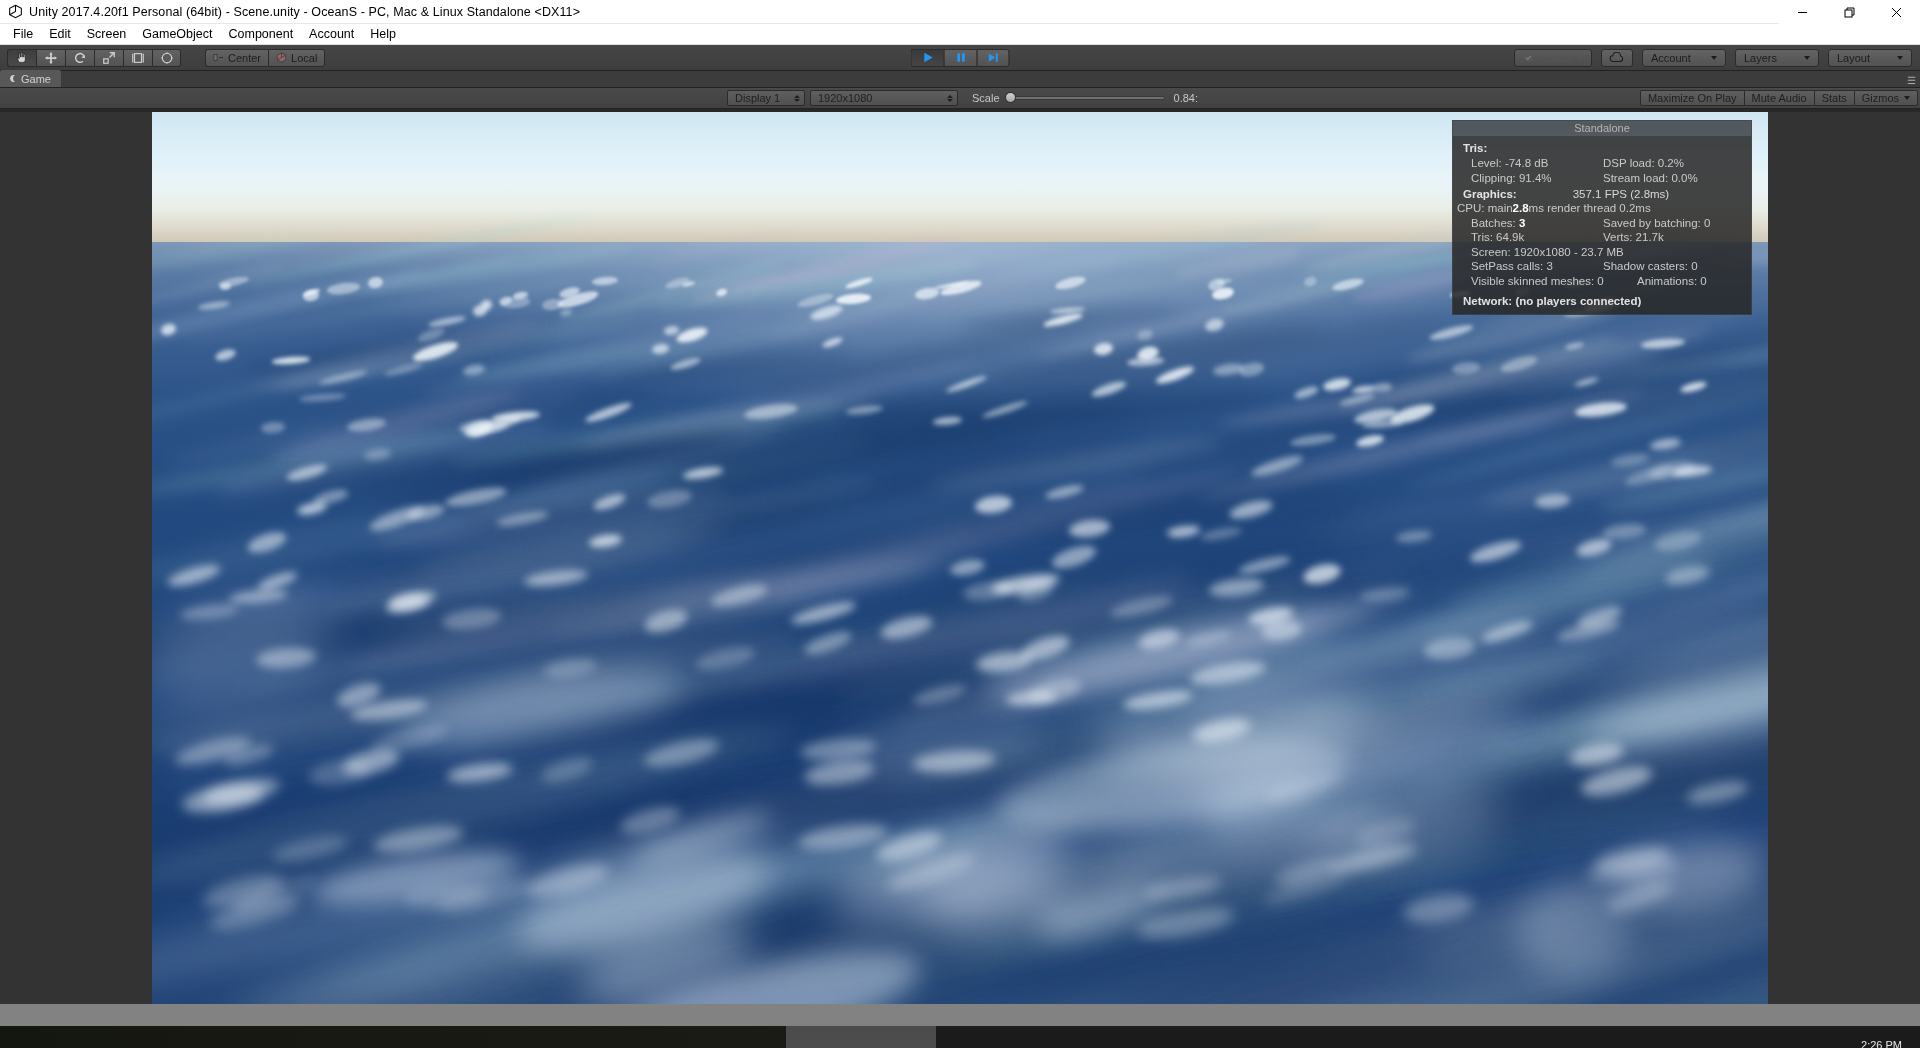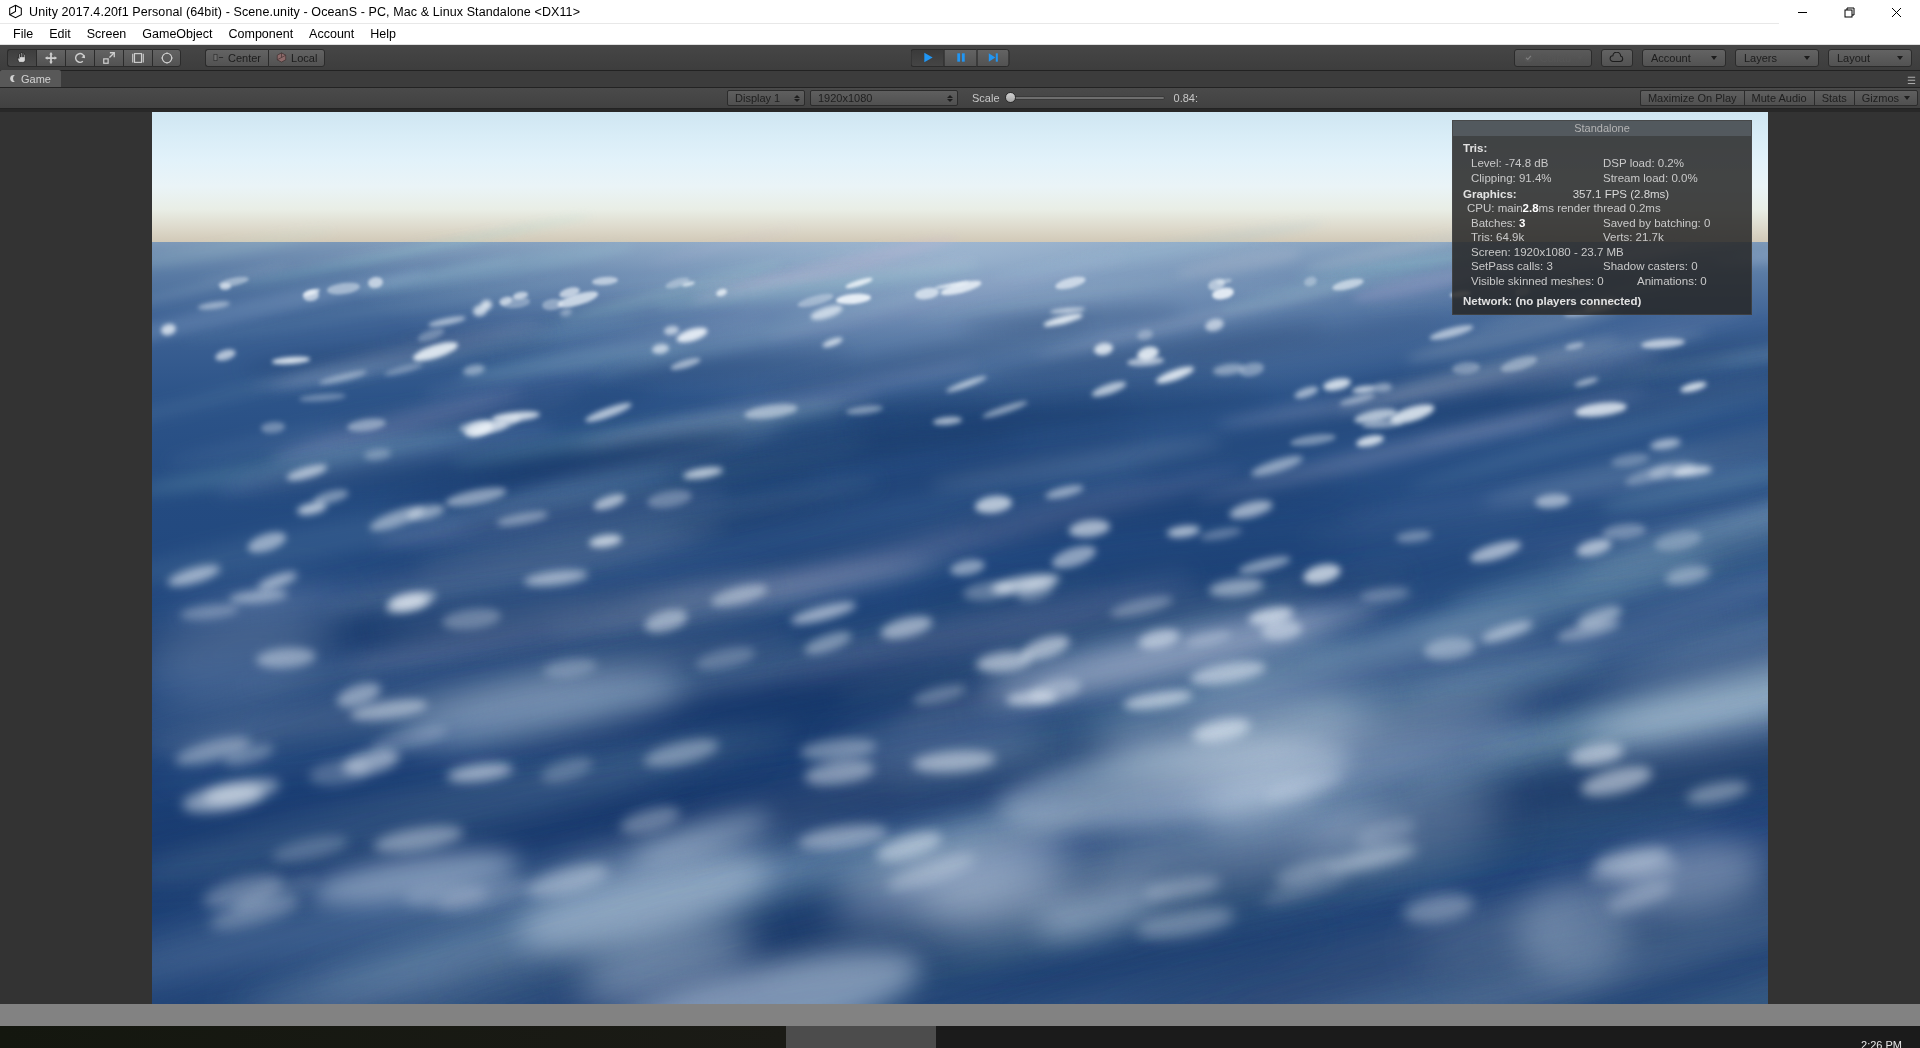--- a/index.html
+++ b/index.html
@@ -949,21 +949,21 @@
         <div class="srow">
           <span class="c1">Clipping: 91.4%</span>
           <span class="c2">Stream load: 0.0%</span>
         </div>
 
         <div class="ghdr">
           <span class="t">Graphics:</span>
           <span class="fps">357.1 FPS (2.8ms)</span>
         </div>
 
-        <div class="srow" style="padding-left:14px;">
+        <div class="srow" style="padding-left:4px;">
           <span>CPU: main </span>
             <b class="hl">2.8</b>
             <span>ms  render thread 0.2ms</span>
         </div>
 
         <div class="srow">
           <span class="c1"><span>Batches: </span><b class="hl">3</b></span>
           <span class="c2">Saved by batching: 0</span>
         </div>
 

